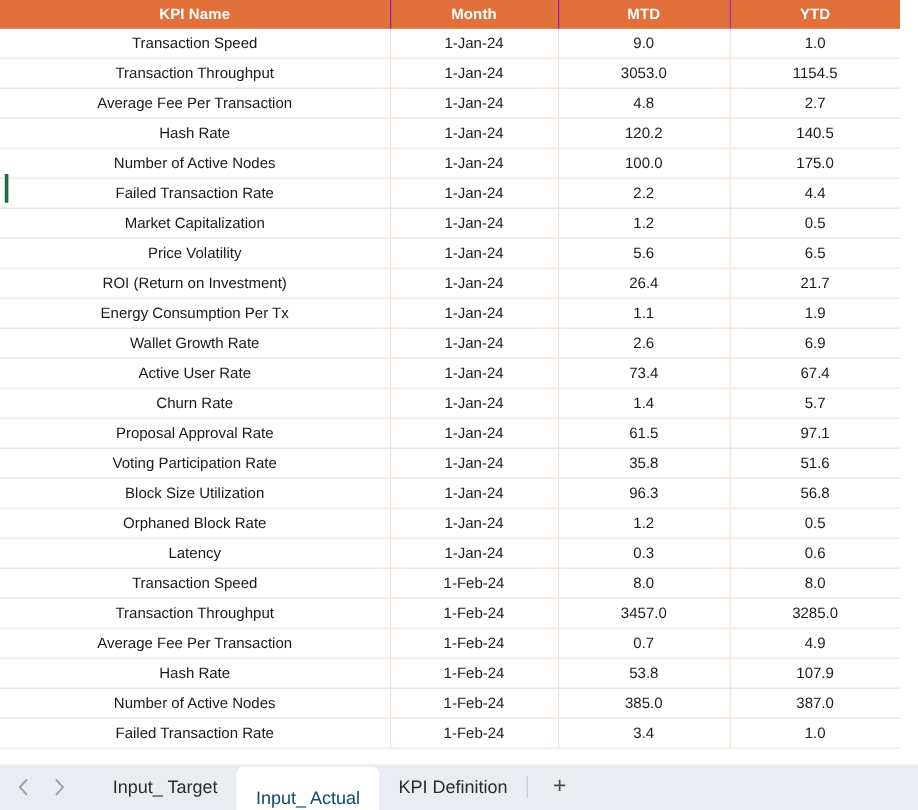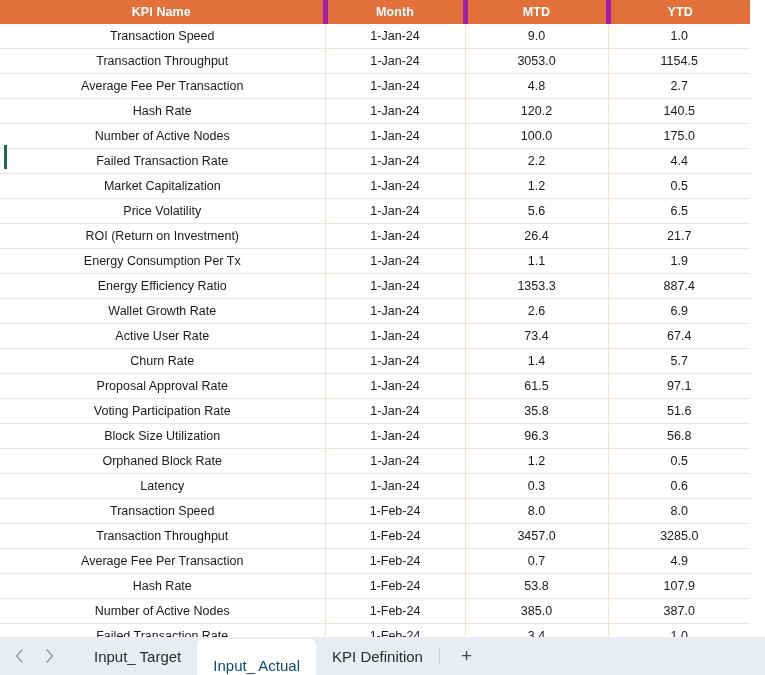--- a/index.html
+++ b/index.html
@@ -54,21 +54,21 @@
 
   thead th {
     height: 24px;
     background: #E2703A;
     color: #ffffff;
     font-size: 12.5px;
     font-weight: bold;
     text-align: center;
     vertical-align: middle;
     padding: 0;
-    border-right: 5px solid #a21caf;
+    border-right: 1px solid #a21caf;
     letter-spacing: 0.1px;
     white-space: nowrap;
   }
   thead th.last { border-right: none; }
 
   tbody td {
     height: 24px;
     background: #ffffff;
     color: #1a1a1a;
     font-size: 12.5px;
@@ -257,26 +257,20 @@
             <td>ROI (Return on Investment)</td>
             <td>1-Jan-24</td>
             <td>26.4</td>
             <td class="last">21.7</td>
           </tr>
           <tr>
             <td>Energy Consumption Per Tx</td>
             <td>1-Jan-24</td>
             <td>1.1</td>
             <td class="last">1.9</td>
-          </tr>
-          <tr>
-            <td>Energy Efficiency Ratio</td>
-            <td>1-Jan-24</td>
-            <td>1353.3</td>
-            <td class="last">887.4</td>
           </tr>
           <tr>
             <td>Wallet Growth Rate</td>
             <td>1-Jan-24</td>
             <td>2.6</td>
             <td class="last">6.9</td>
           </tr>
           <tr>
             <td>Active User Rate</td>
             <td>1-Jan-24</td>

